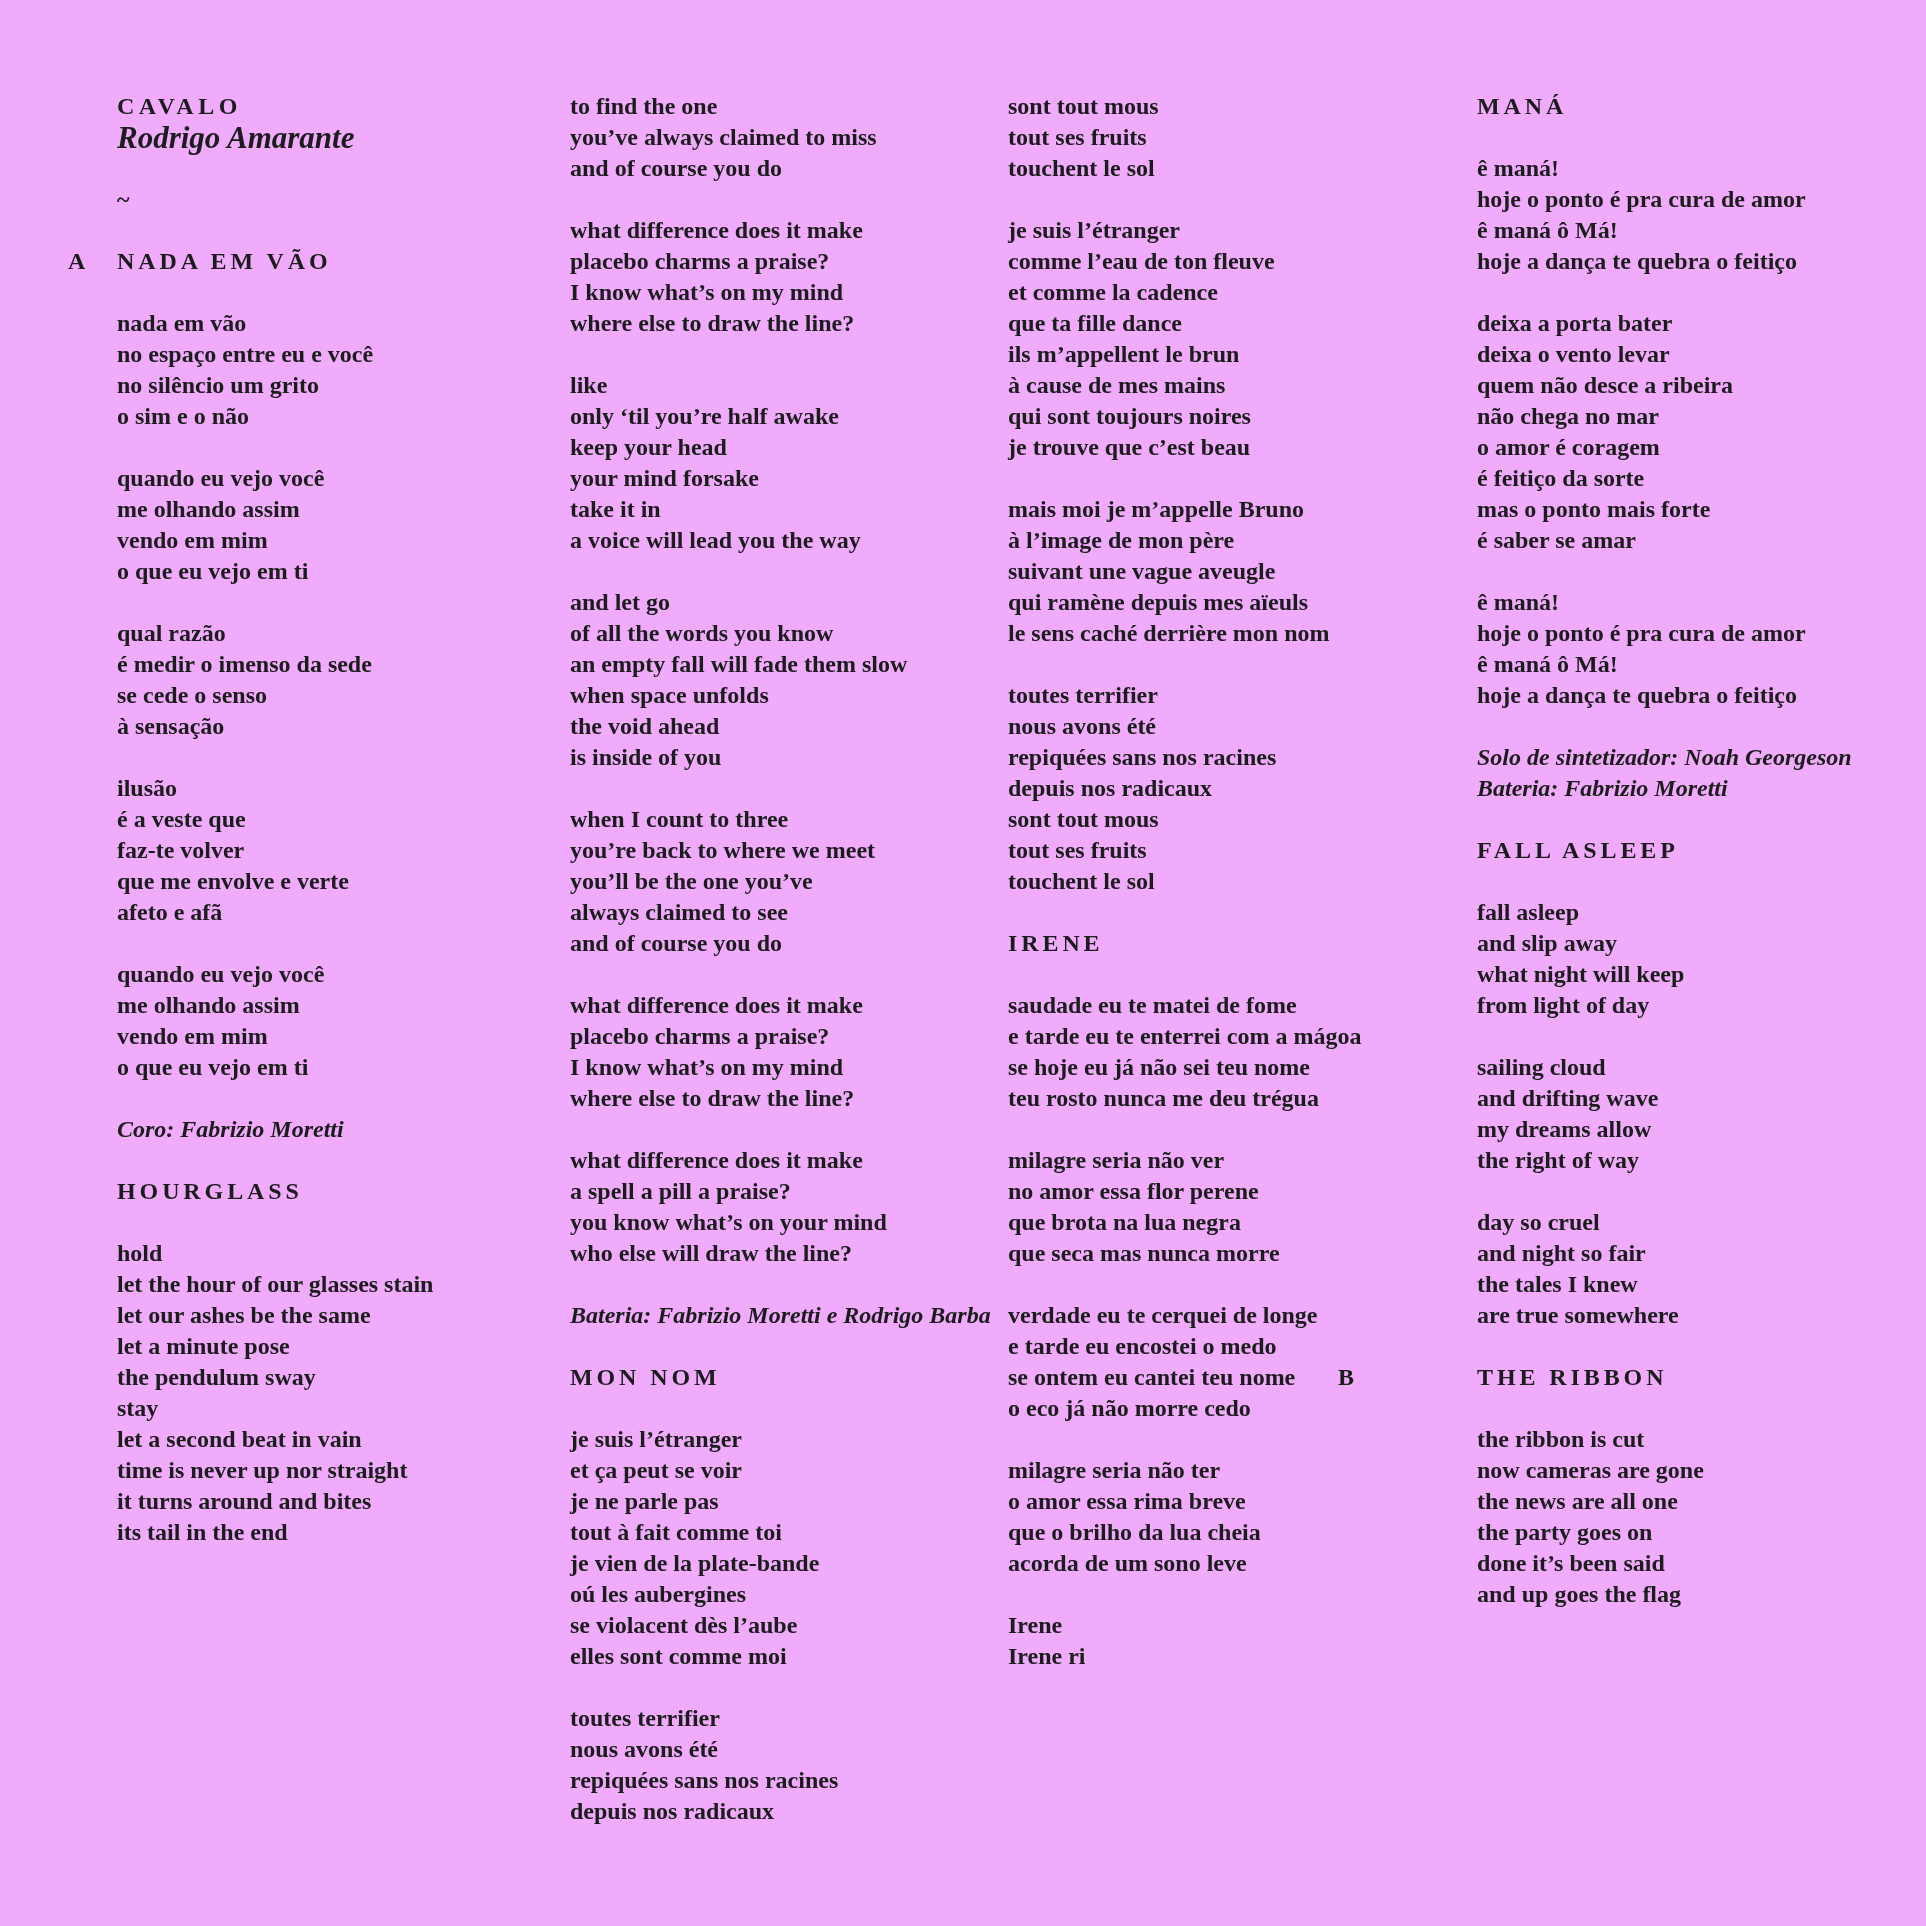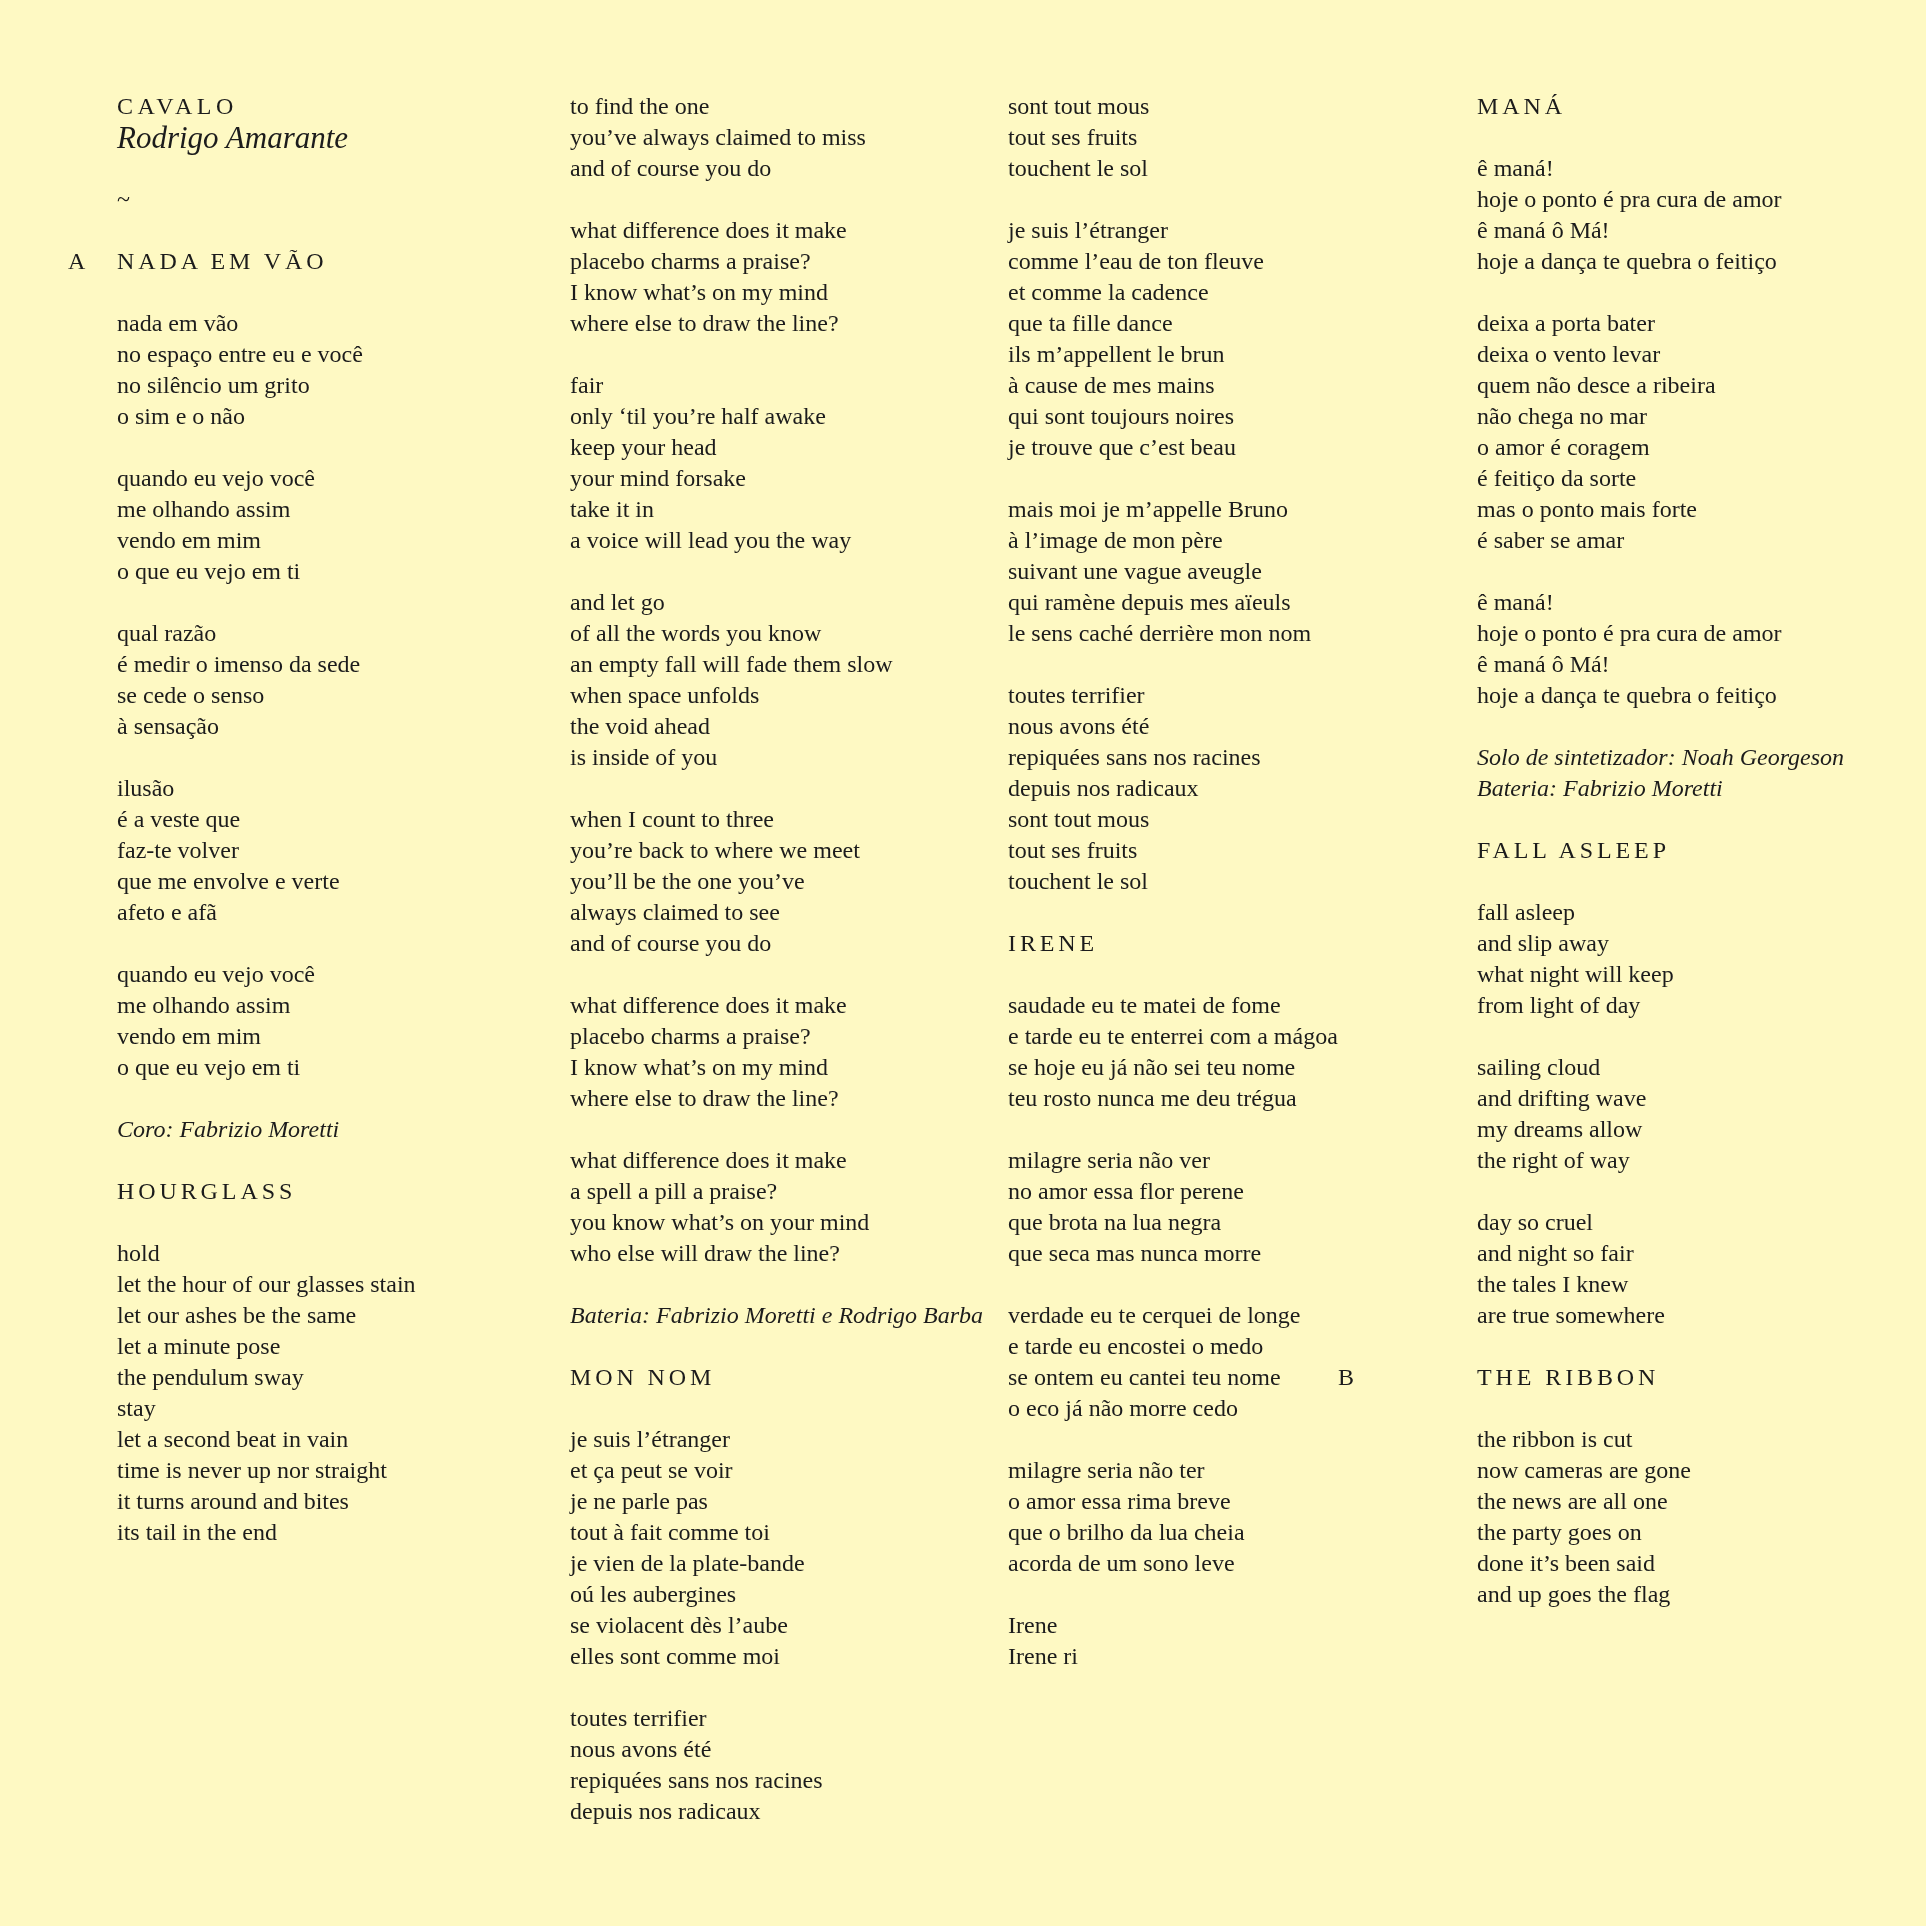--- a/index.html
+++ b/index.html
@@ -1,22 +1,23 @@
 <!DOCTYPE html>
 <html style="font-size:10.3px"><head>
 <meta charset="utf-8">
 <style>
   html,body{margin:0;padding:0;background:#e8e8e8;}
   .page{
     position:relative;
     width:1926px;height:1926px;
-    background:#fef9c3;
+    background:#f0abfc;
     font-family:"Liberation Serif","DejaVu Serif",serif;
     color:#1c1c1c;
     overflow:hidden;
+    font-weight:bold;
   }
   .col{position:absolute;top:91px;width:424px;}
   .col-0{left:117px;}
   .col-1{left:570px;}
   .col-2{left:1008px;}
   .col-3{left:1477px;}
   .block{margin:0 0 31px 0;}
   .line{font-size:24px;line-height:31px;white-space:nowrap;}
   .title .txt,.section .txt,.marker{
     font-size:24px;line-height:31px;letter-spacing:3.9px;white-space:nowrap;
@@ -96,21 +97,21 @@
         <div class="line">you’ve always claimed to miss</div>
         <div class="line">and of course you do</div>
       </div>
       <div class="block stanza">
         <div class="line">what difference does it make</div>
         <div class="line">placebo charms a praise?</div>
         <div class="line">I know what’s on my mind</div>
         <div class="line">where else to draw the line?</div>
       </div>
       <div class="block stanza">
-        <div class="line">fair</div>
+        <div class="line">like</div>
         <div class="line">only ‘til you’re half awake</div>
         <div class="line">keep your head</div>
         <div class="line">your mind forsake</div>
         <div class="line">take it in</div>
         <div class="line">a voice will lead you the way</div>
       </div>
       <div class="block stanza">
         <div class="line">and let go</div>
         <div class="line">of all the words you know</div>
         <div class="line">an empty fall will fade them slow</div>

